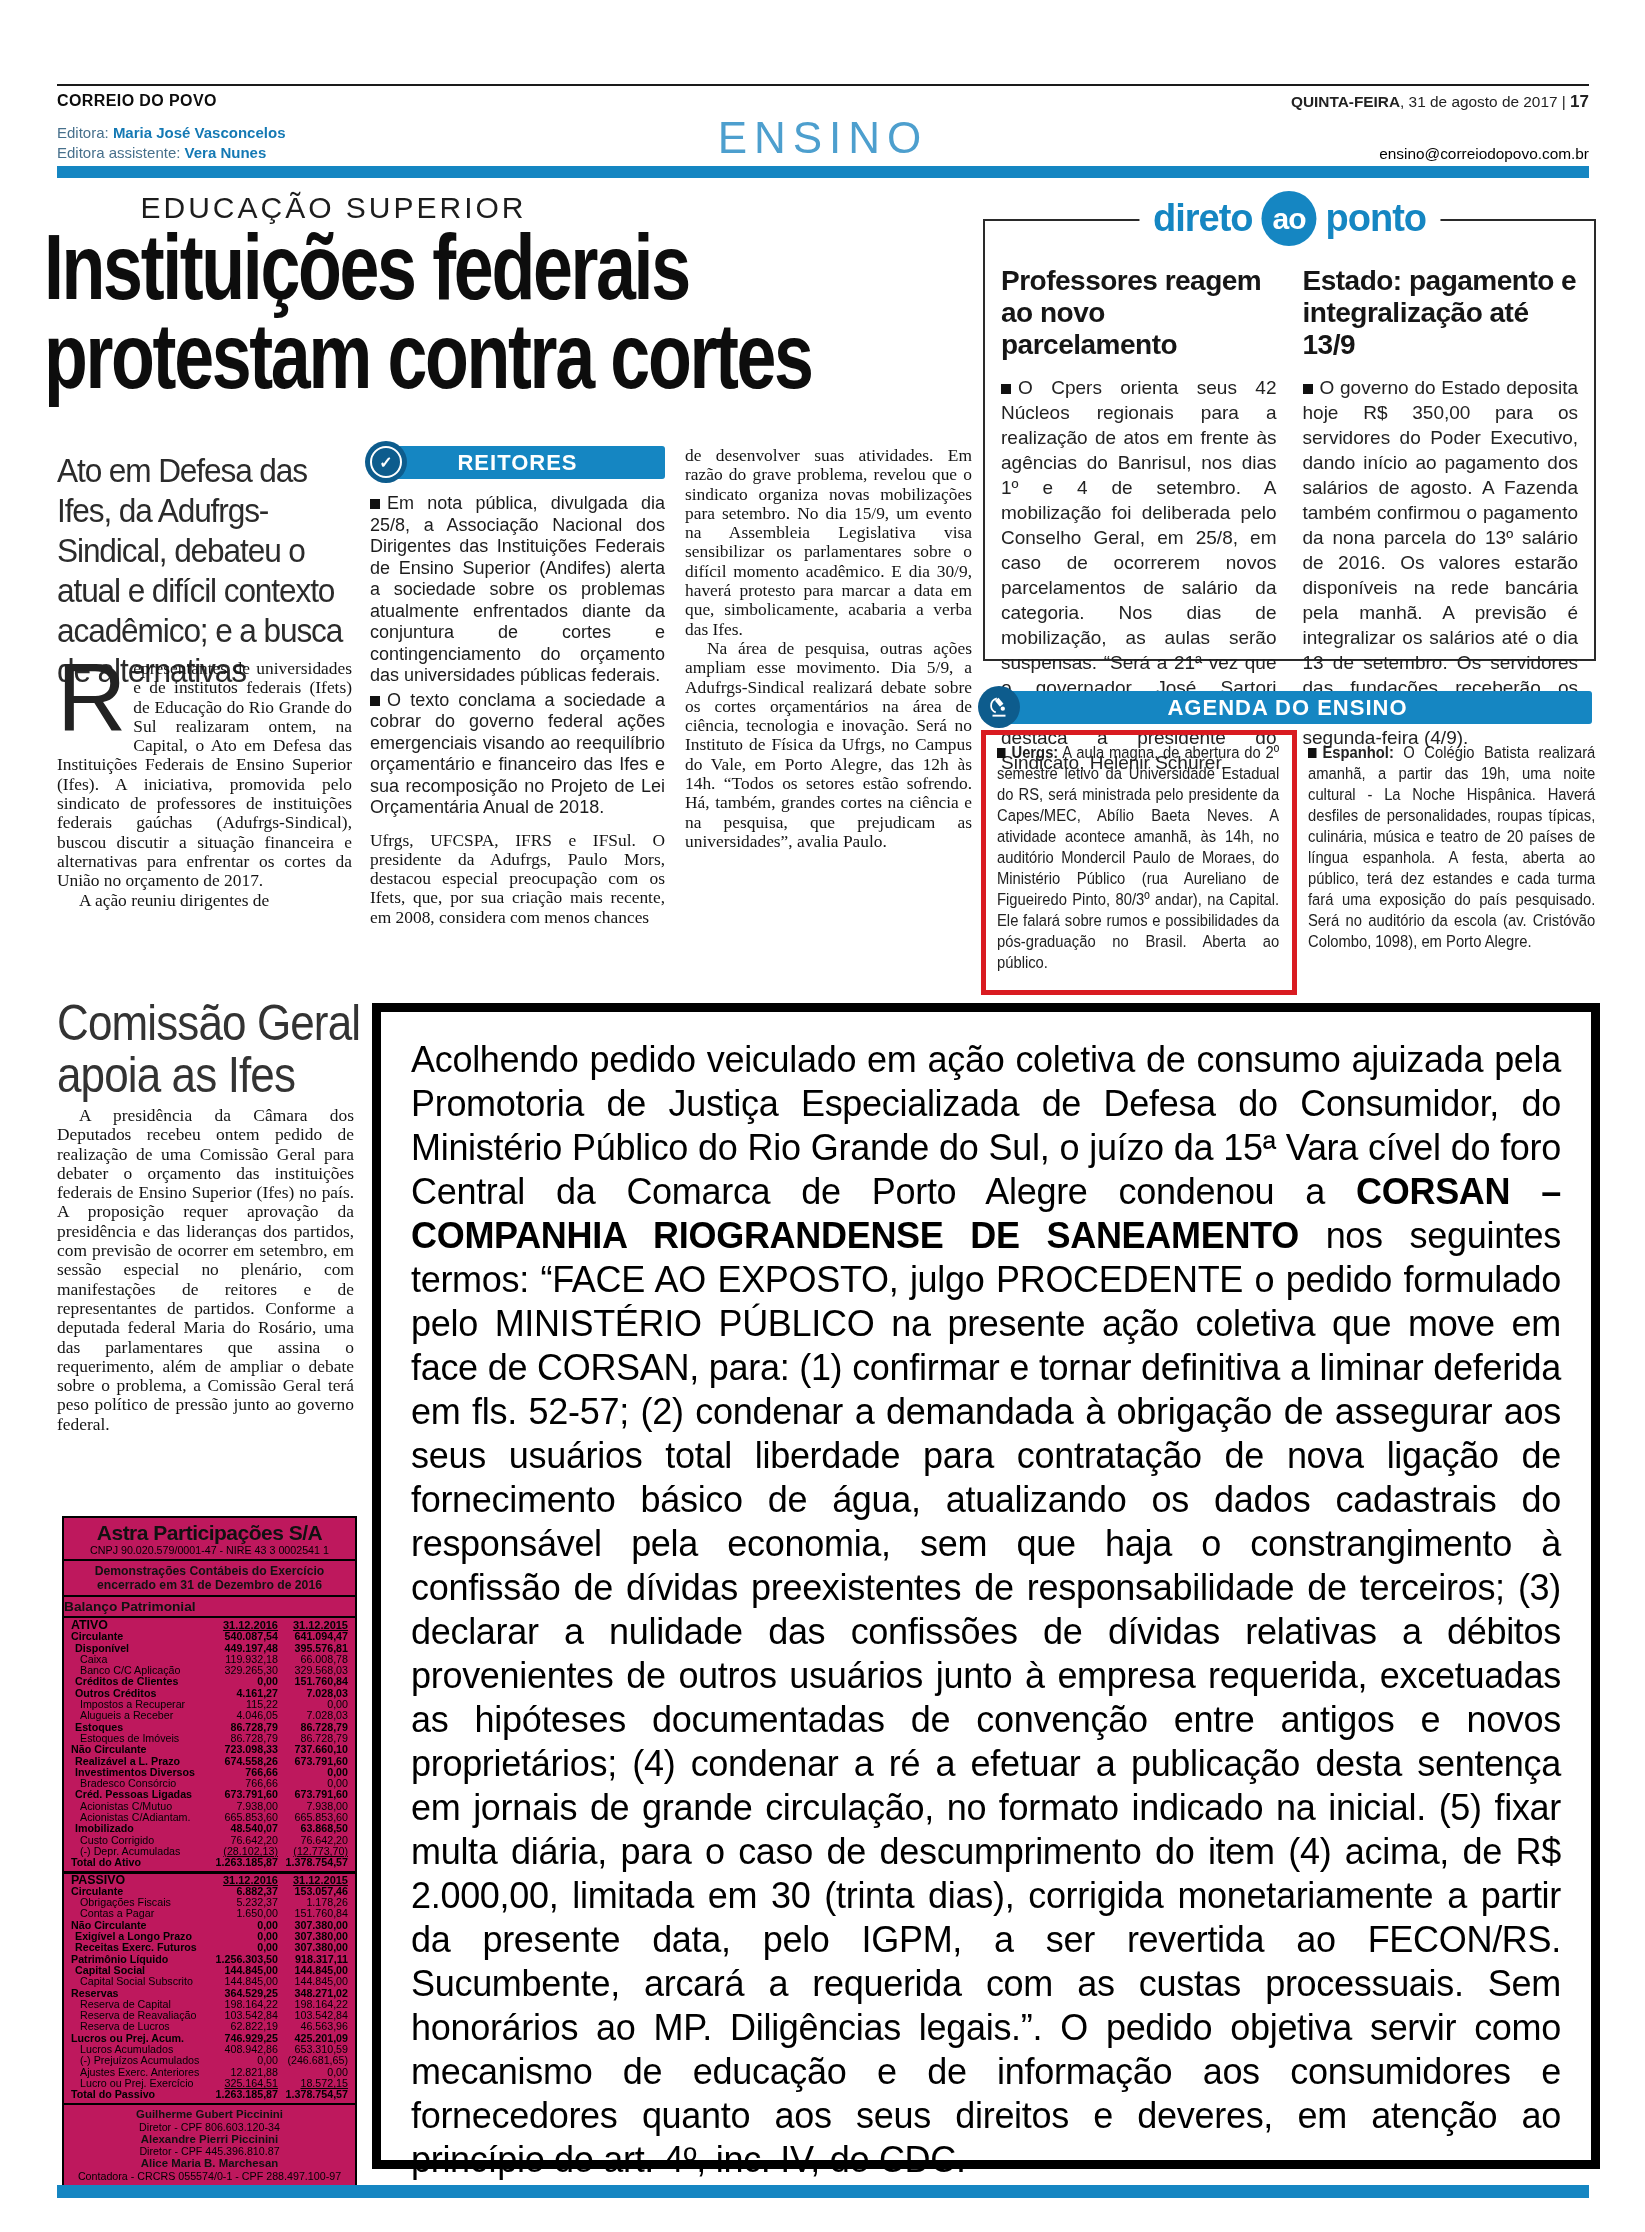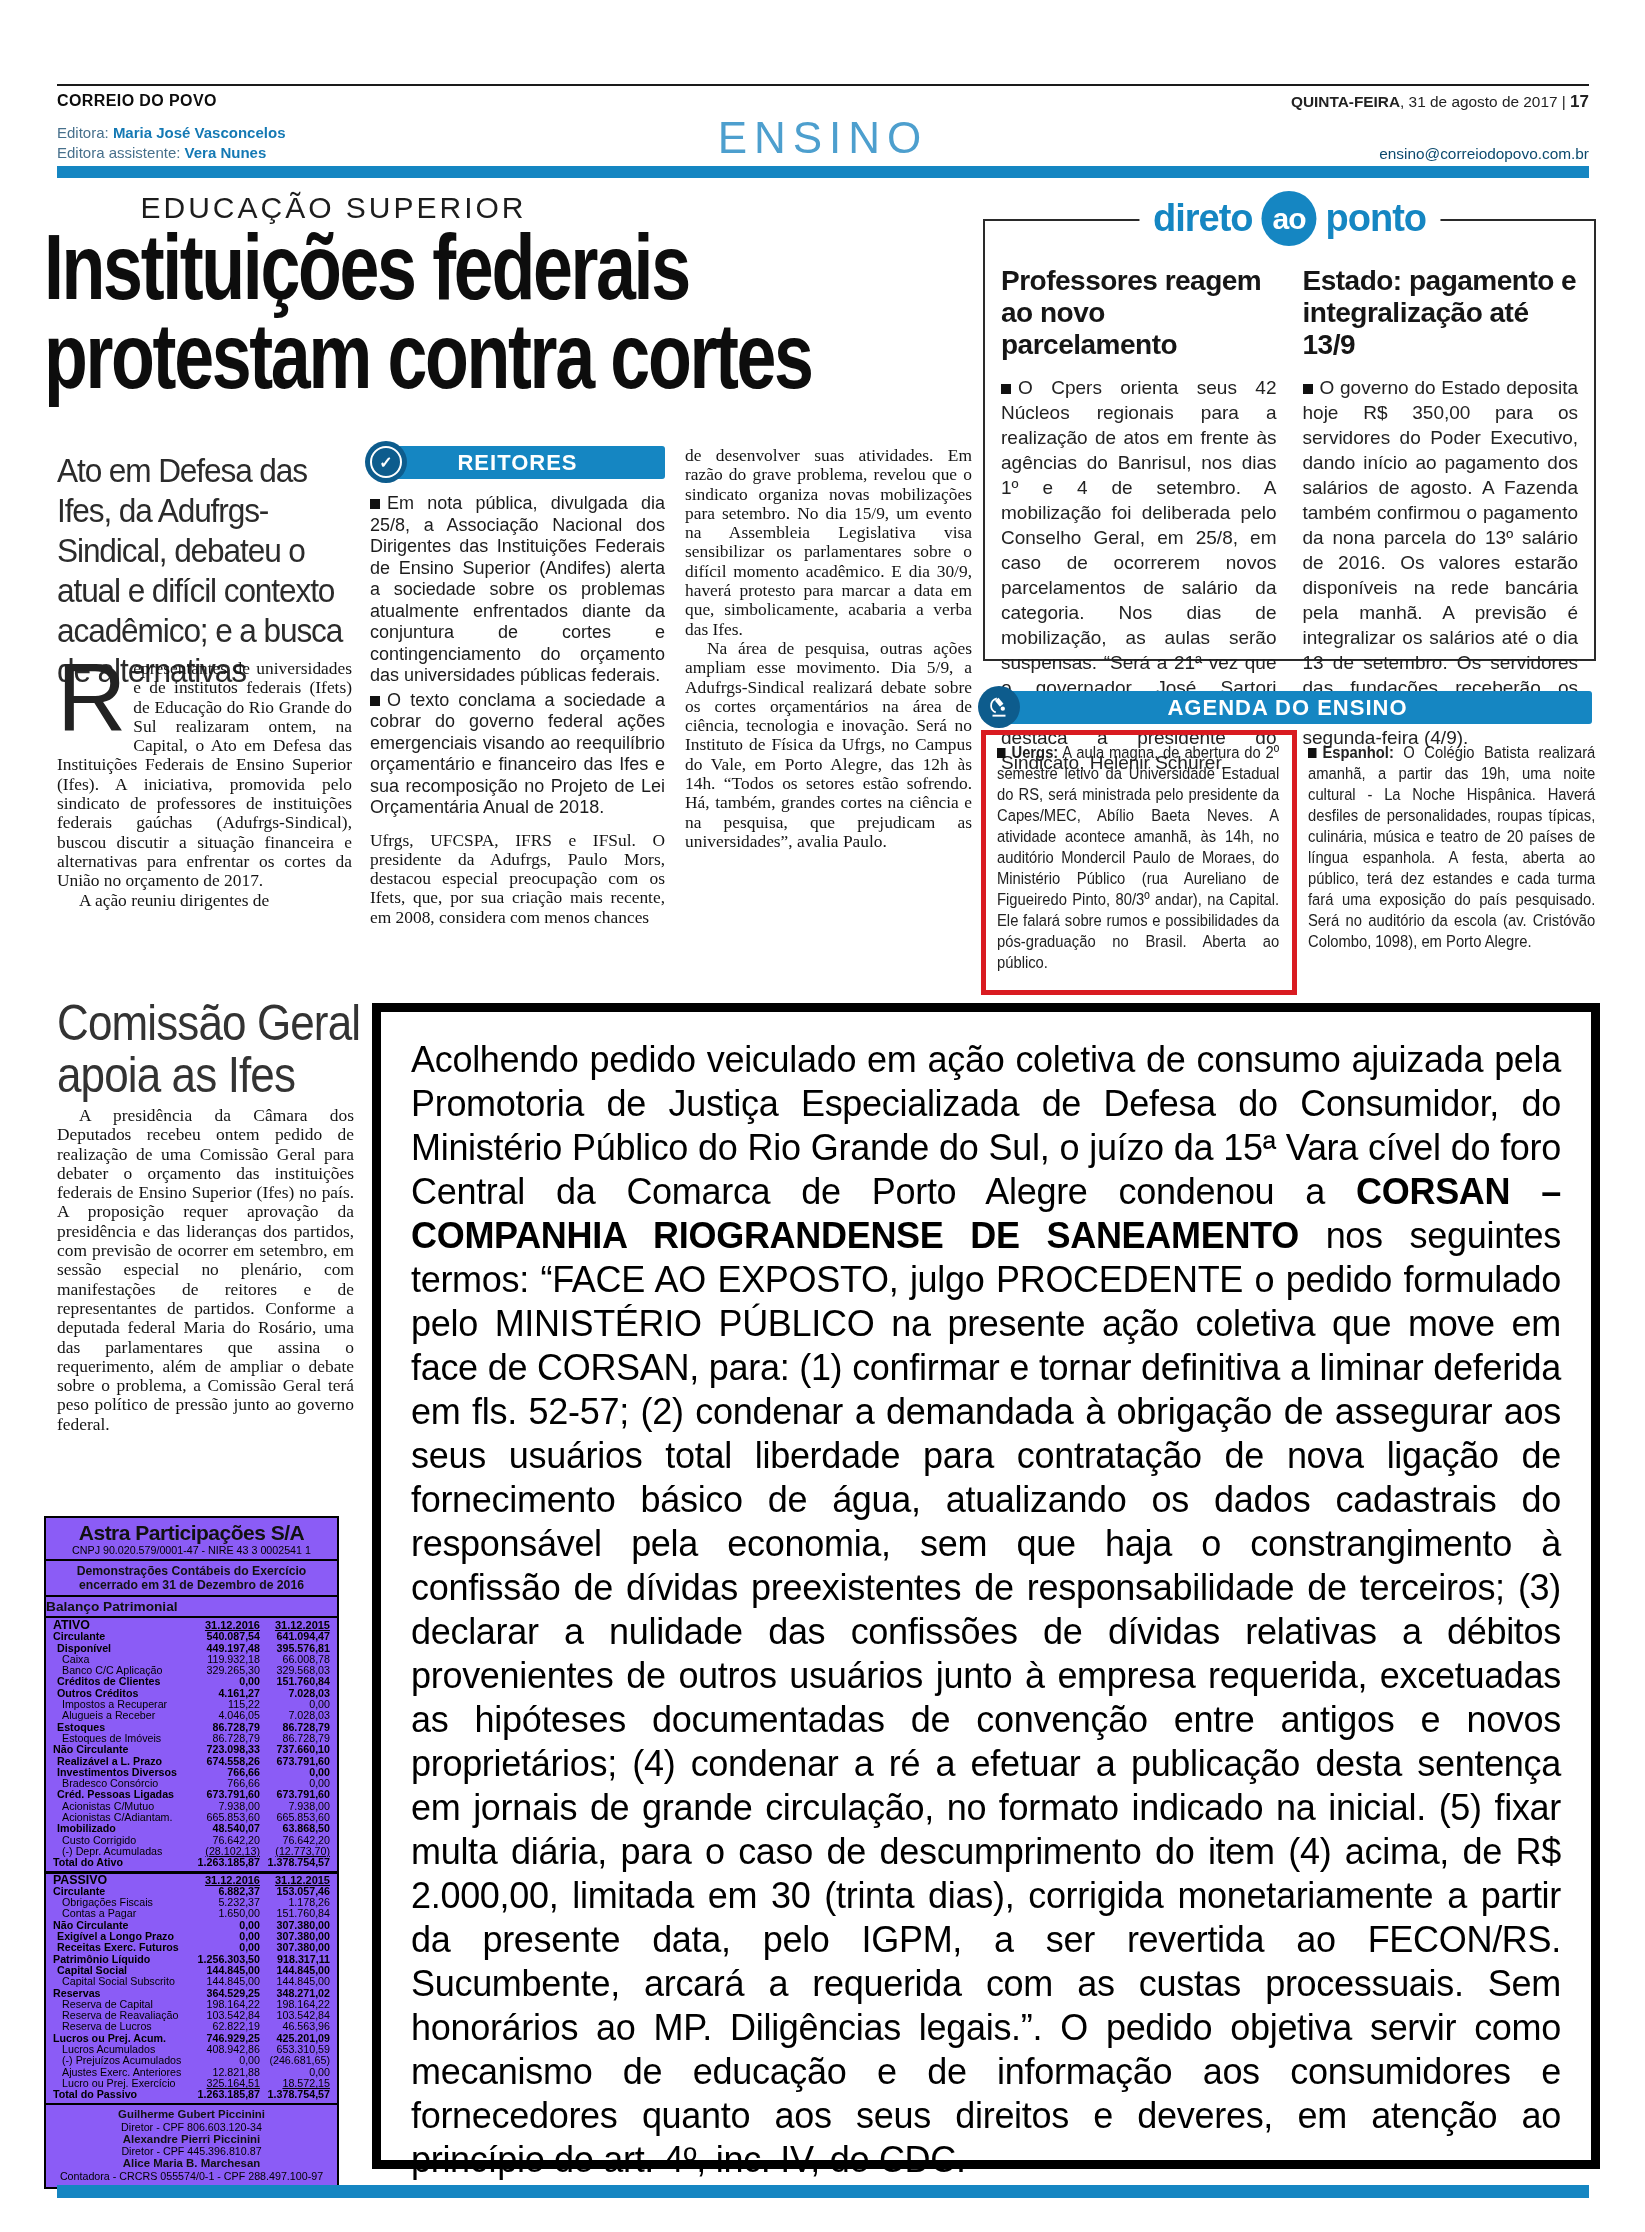--- a/index.html
+++ b/index.html
@@ -10,21 +10,21 @@
   
   .top-rule{left:57px;top:84px;width:1532px;height:2px;background:#1a1a1a}
   .brand{left:57px;top:92px;font-size:16px;font-weight:700;letter-spacing:0.4px;color:#0c0c0c}
   .dateline{right:57px;top:92px;font-size:15.4px;color:#222;text-align:right}
   .dateline b{font-weight:700}
   .pageno{font-weight:700;font-size:17px}
   .section-title{left:0;right:0;top:113px;text-align:center;font-size:44px;font-weight:400;
       letter-spacing:7px;color:#4d9fce}
   .editors{left:57px;top:123px;font-size:15px;line-height:20px;color:#47708c}
   .editors b{color:#1479b4}
-  .email{right:57px;top:145px;font-size:15.4px;color:#0c4a6e}
+  .email{right:57px;top:145px;font-size:15.4px;color:#000000}
   .header-bar{left:57px;top:166px;width:1532px;height:12px;background:#1586c2}
   .bottom-bar{left:57px;top:2185px;width:1532px;height:13px;background:#1586c2}
 
   
   .kicker{left:30px;top:191px;width:607px;text-align:center;font-size:30px;letter-spacing:3px;color:#1d1d1d}
   .headline{left:44px;top:223px;font-size:92px;line-height:89px;font-weight:800;letter-spacing:-3px;
       color:#0d0d0d;transform:scaleX(.78);transform-origin:0 0;white-space:nowrap}
   .subheadline{left:57px;top:450px;width:322px;font-size:34px;line-height:40px;letter-spacing:-1.2px;
       color:#2b2b2b;transform:scaleX(.93);transform-origin:0 0}
   .serif{font-family:"Liberation Serif",serif;font-size:17.4px;line-height:19.3px;
@@ -70,21 +70,21 @@
   .uergs{left:997px;top:742px;width:332px}
   .espanhol{left:1308px;top:742px;width:338px}
   .red-box{left:981px;top:730px;width:306px;height:255px;border:5px solid #d91b21}
 
   
   .com-headline{left:57px;top:997px;font-size:50px;line-height:52px;letter-spacing:-1px;color:#333;
       transform:scaleX(.88);transform-origin:0 0;white-space:nowrap}
   .com-body{left:57px;top:1106px;width:297px}
 
   
-  .astra{left:44px;top:1516px;width:291px;border:2.5px solid #000;background:#8b5cf6;
+  .astra{left:62px;top:1516px;width:291px;border:2.5px solid #000;background:#be185d;
       font-family:"Liberation Sans",sans-serif}
   .t-title{font-size:21px;font-weight:700;text-align:center;letter-spacing:-0.5px;padding-top:3px;
       line-height:23px}
   .t-cnpj{font-size:10.7px;text-align:center;padding:0 0 3px;border-bottom:2px solid #000;color:#000}
   .t-sub{font-size:12.2px;font-weight:700;text-align:center;line-height:14px;padding:3px 0;
       border-bottom:2px solid #000}
   .t-stmt{font-size:13.7px;font-weight:700;padding:2px 0;border-bottom:2.5px solid #000}
   .t-rows{padding:2px 7px 3px}
   .trow{display:flex;font-size:10.7px;line-height:11.3px;color:#000}
   .trow .tl{flex:1;white-space:nowrap}

